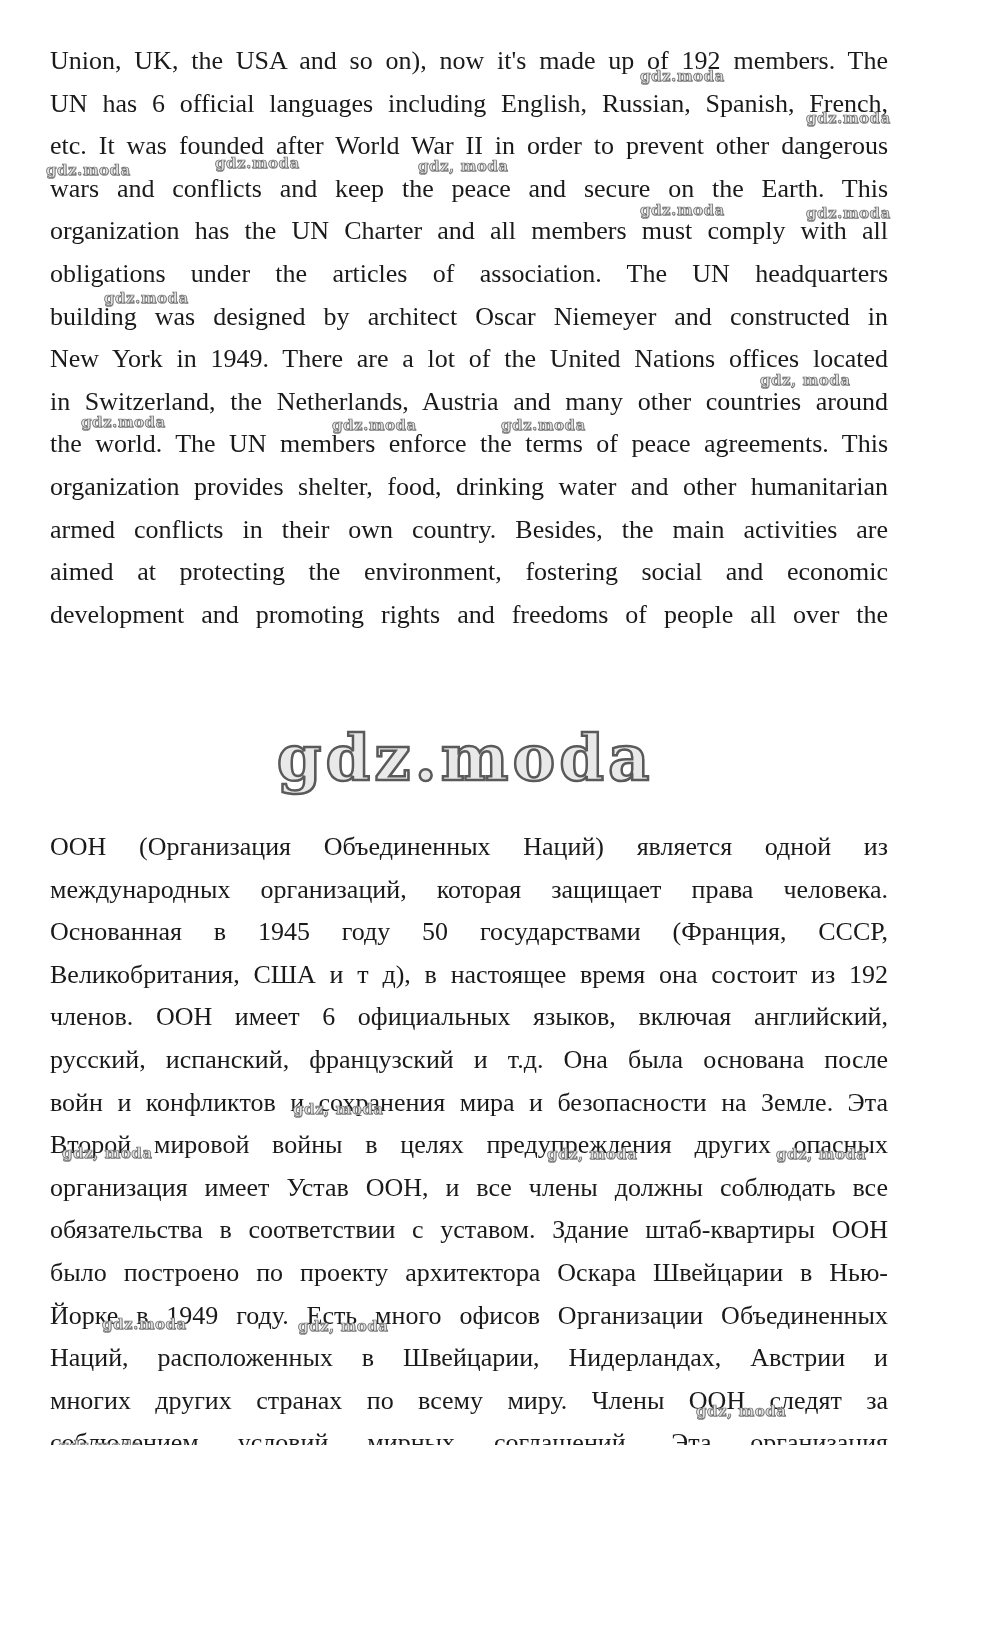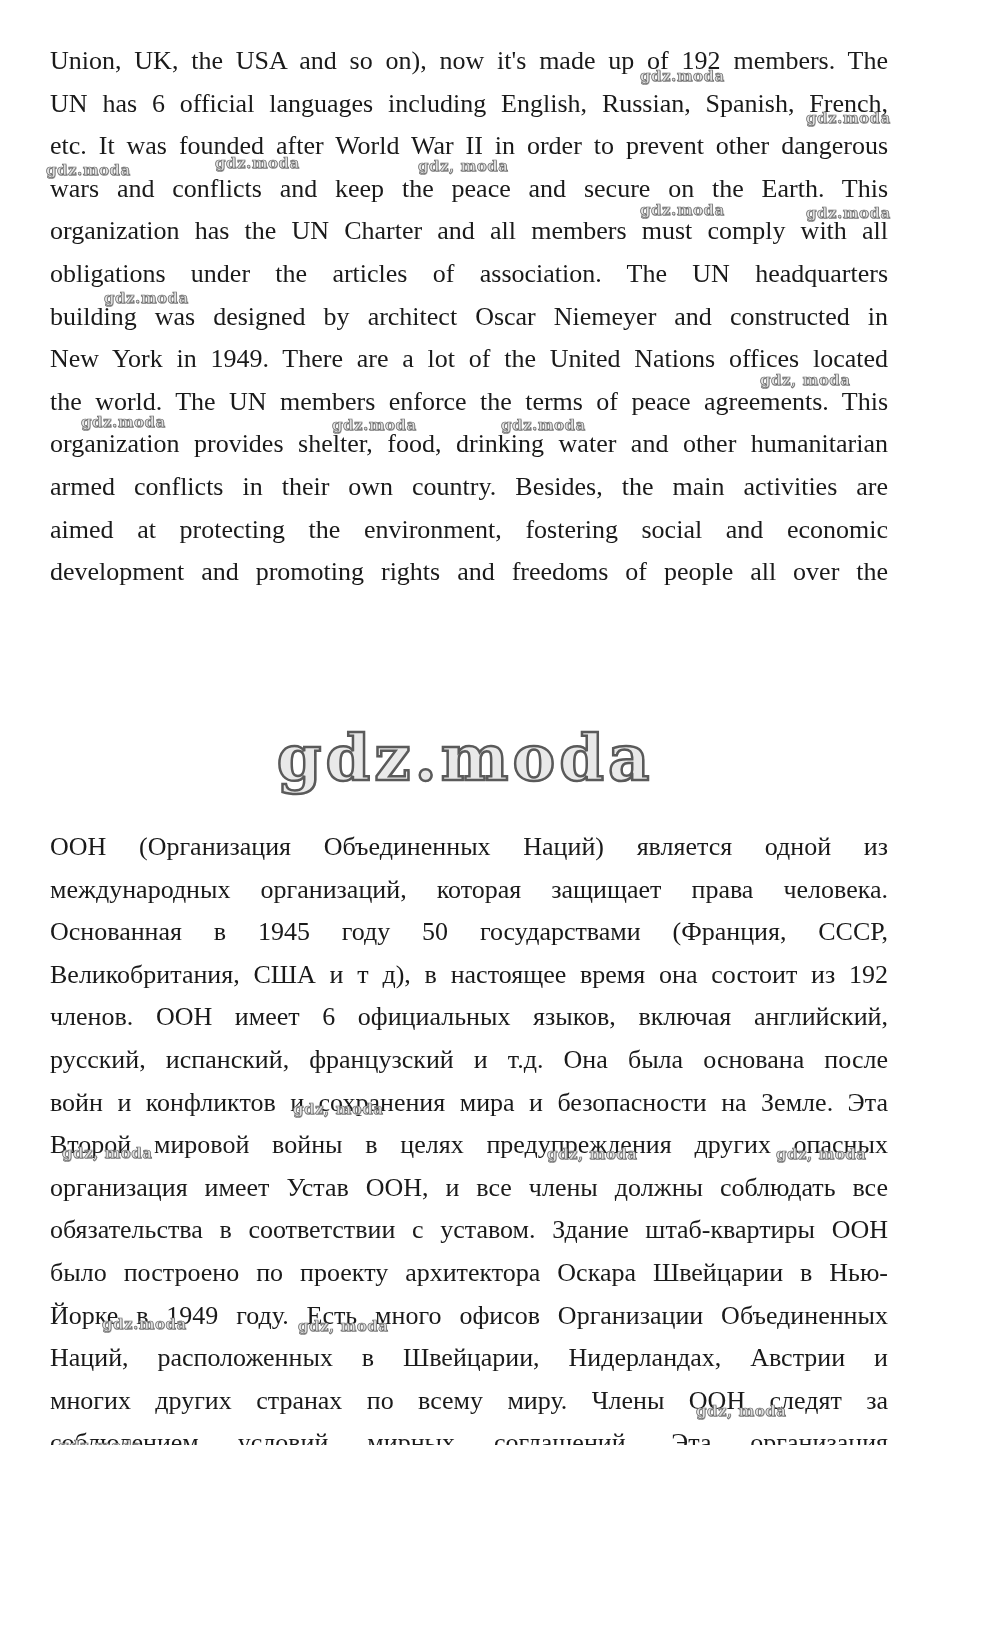--- a/index.html
+++ b/index.html
@@ -83,20 +83,21 @@
 
   <div class="para para-english" id="english-para">
       <div class="line">Union, UK, the USA and so on), now it's made up of 192 members. The</div>
       <div class="line">UN has 6 official languages including English, Russian, Spanish, French,</div>
       <div class="line">etc. It was founded after World War II in order to prevent other dangerous</div>
       <div class="line">wars and conflicts and keep the peace and secure on the Earth. This</div>
       <div class="line">organization has the UN Charter and all members must comply with all</div>
       <div class="line">obligations under the articles of association. The UN headquarters</div>
       <div class="line">building was designed by architect Oscar Niemeyer and constructed in</div>
       <div class="line">New York in 1949. There are a lot of the United Nations offices located</div>
+      <div class="line">in Switzerland, the Netherlands, Austria and many other countries around</div>
       <div class="line">the world. The UN members enforce the terms of peace agreements. This</div>
       <div class="line">organization provides shelter, food, drinking water and other humanitarian</div>
       <div class="line">armed conflicts in their own country. Besides, the main activities are</div>
       <div class="line">aimed at protecting the environment, fostering social and economic</div>
       <div class="line">development and promoting rights and freedoms of people all over the</div>
     </div>
 
   <div class="watermark-large">gdz.moda</div>
 
   <div class="para para-russian" id="russian-para">

